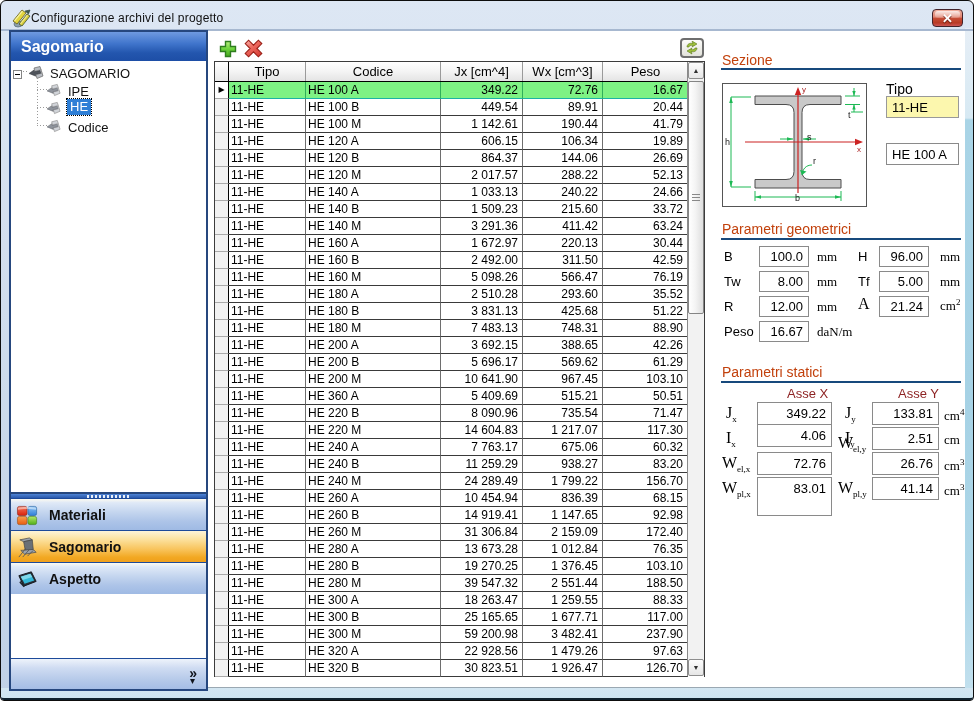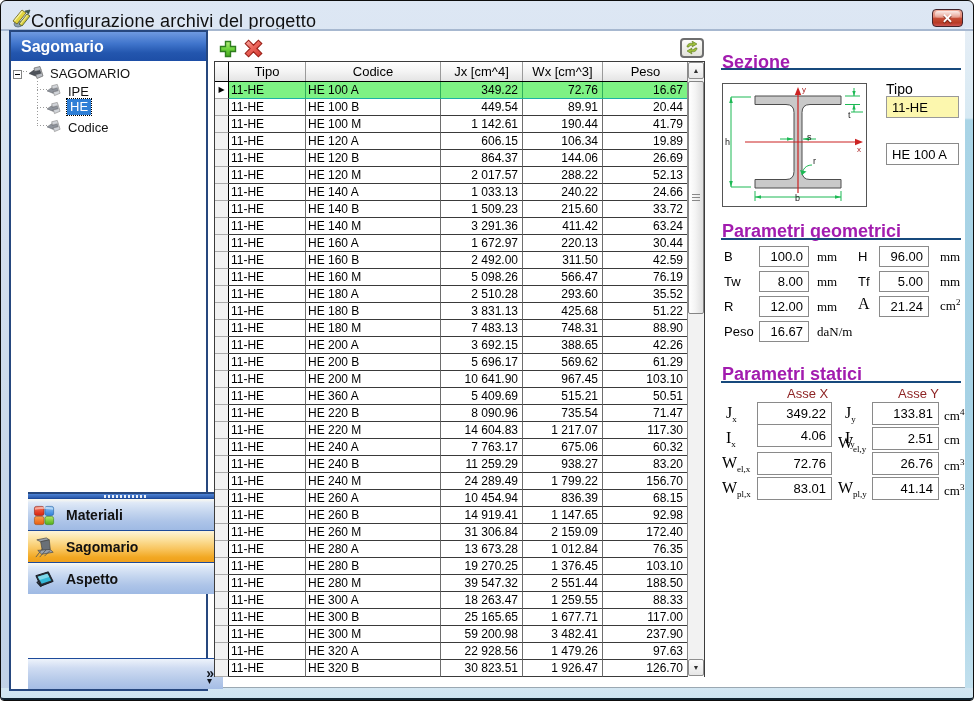--- a/index.html
+++ b/index.html
@@ -3,32 +3,32 @@
 <style>
 *{margin:0;padding:0;box-sizing:border-box}
 body{width:974px;height:701px;position:relative;font-family:"Liberation Sans",sans-serif;background:#fff;overflow:hidden}
 .abs{position:absolute}
 
 #win{left:0;top:0;width:974px;height:701px;border:1px solid #0d0d0d;border-radius:6px 6px 4px 4px;
  background:linear-gradient(180deg,#dde7f4 0%,#d3dfee 35%,#c6d6e9 75%,#c0d1e7 100%)}
 #rightstrip{right:1px;top:28px;width:8px;height:664px;background:linear-gradient(180deg,#e6eef6 0%,#dcebf4 60px,#d7e9f3 90px,#a9d4e6 92px,#a6d2e5 55%,#aed7e8 85%,#c2e0ee 100%)}
 #bottomstrip{left:1px;bottom:1px;width:972px;height:12px;background:linear-gradient(180deg,#d3e6f2,#cde4f0);border-radius:0 0 3px 3px;border-bottom:2px solid #10222e}
 
-#title{left:31px;top:11px;font-size:18px;letter-spacing:0.2px;color:#101010}
+#title{left:31px;top:11px;font-size:12px;letter-spacing:0.2px;color:#101010}
 #closebtn{left:932px;top:9px;width:31px;height:18px;border:1px solid #43232a;border-radius:4px;
  background:linear-gradient(180deg,#f0b0a0 0%,#e08573 45%,#c74f38 50%,#b83a24 80%,#c55)}
 #closebtn .x{position:absolute;left:0;top:0;width:100%;height:100%;color:#fff;font-size:13px;font-weight:bold;text-align:center;line-height:17px;text-shadow:0 1px 1px #5a1208}
 #closebtn .gl{position:absolute;left:2px;top:1px;right:2px;height:7px;border-radius:3px;background:linear-gradient(180deg,rgba(255,255,255,.75),rgba(255,255,255,.12))}
 
 #client{left:9px;top:30px;width:956px;height:658px;background:#fff;border-bottom:1px solid #9aa8b2}
 
 #nav{position:absolute;left:0px;top:-1px;width:199px;height:661px;border:2px solid #26477e;background:#fff}
 #navhdr{position:absolute;left:0;top:0;width:195px;height:29px;background:linear-gradient(180deg,#6f9ae0 0%,#4075cc 40%,#2356ae 72%,#1d4ea6 100%);color:#fff;font-weight:bold;font-size:16px;line-height:29px;padding-left:10px}
 #tree{position:absolute;left:0;top:29px;width:195px;height:431px;background:#fff;font-size:13px;color:#111}
-#navbtns{position:absolute;left:17px;top:460px;width:195px;bottom:0}
+#navbtns{position:absolute;left:0;top:460px;width:195px;bottom:0}
 .grip{height:6px;background:linear-gradient(180deg,#26477e 0%,#26477e 30%,#4a7fd0 40%,#2a58ab 100%);position:relative}
 .grip .dots{position:absolute;left:50%;top:3px;width:44px;height:3px;margin-left:-22px;background:repeating-linear-gradient(90deg,#eaf0fa 0 2px,rgba(0,0,0,0) 2px 4px)}
 .nb{height:32px;border-top:1px solid #1d4a9a;position:relative;background:linear-gradient(180deg,#fcfaf0 0%,#dfe9f7 12%,#c2d4ee 45%,#adc4e8 72%,#9fbae4 100%)}
 .nb.on{background:linear-gradient(180deg,#fdf4d8 0%,#fce3a2 25%,#f8c35a 60%,#f2a822 85%,#f0a01c 100%)}
 .nb .lbl{position:absolute;left:38px;top:0;line-height:32px;font-size:14px;font-weight:bold;color:#111}
 .nb svg{position:absolute;left:5px;top:5px}
 #chev{position:absolute;left:0;bottom:0;width:195px;height:31px;border-top:1px solid #1d4a9a;background:linear-gradient(180deg,#eef3fb 0%,#cfdcf2 30%,#b5c9e9 70%,#a5bde5 100%)}
 #chev .c2{position:absolute;right:9px;top:6px;font-size:14px;font-weight:bold;color:#10141c}
 #chev .c3{position:absolute;right:11px;top:16px;font-size:10px;color:#10141c}
 
@@ -46,21 +46,21 @@
 .cr{text-align:right;padding-right:4px}
 .r.sel .c{background:#7ef284;border-bottom:1px solid #1cb2a5;border-right:1px solid #2fae5a}
 .r.sel .ic{background:#fff}
 .r.sel .cp{border-right:1px solid #1cb2a5}
 
 #gsb{left:687px;top:62px;width:17px;height:614px;background:#f2f2f2;border-left:1px solid #8a8a8a}
 .sbtn{position:absolute;left:0px;width:16px;height:17px;background:linear-gradient(180deg,#fcfcfc,#e6e6e6);border:1px solid #8e8e8e;border-radius:2px;text-align:center;color:#303030;font-size:7px;line-height:15px}
 #gthumb{position:absolute;left:0px;top:19px;width:16px;height:233px;background:linear-gradient(90deg,#ffffff 0%,#f4f4f4 45%,#dedede 100%);border:1px solid #858585;border-radius:2px}
 #gthumb .g{position:absolute;left:3px;top:112px;width:8px;height:8px;background:repeating-linear-gradient(180deg,#888 0 1px,rgba(0,0,0,0) 1px 3px)}
 
-.shdr{position:absolute;font-size:18px;font-weight:bold;color:#a21caf}
+.shdr{position:absolute;font-size:14px;font-weight:normal;color:#c2410c}
 .srule{position:absolute;width:240px;height:2px;background:#17497c}
 .fig{left:722px;top:83px;width:145px;height:124px;border:1px solid #555;background:#fff}
 .flabel{position:absolute;font-size:13px;color:#000}
 .fbox{position:absolute;border:1px solid #8a8a8a;background:#fff;font-size:13px;color:#000;padding:0 5px;line-height:19px}
 .fbox.num{text-align:right}
 .yellow{background:#fcf7ae}
 .serif{font-family:"Liberation Serif",serif}
 .axhdr{position:absolute;font-size:13px;color:#8e2424}
 sub{font-size:9px}
 sup{font-size:9px}
@@ -583,16 +583,16 @@
 <div class="fbox num" style="left:757px;top:424px;width:75px;height:23px;line-height:22px">4.06</div>
 <div class="flabel serif" style="left:845px;top:429px;font-size:16px">I<sub>y</sub></div>
 <div class="fbox num" style="left:872px;top:427px;width:67px;height:23px;line-height:22px">2.51</div>
 <div class="flabel serif" style="left:944px;top:432px;font-size:13px">cm</div>
 <div class="flabel serif" style="left:722px;top:454px;font-size:16px">W<sub>el,x</sub></div>
 <div class="fbox num" style="left:757px;top:452px;width:75px;height:23px;line-height:22px">72.76</div>
 <div class="flabel serif" style="left:838px;top:434px;font-size:16px">W<sub>el,y</sub></div>
 <div class="fbox num" style="left:872px;top:452px;width:67px;height:23px;line-height:22px">26.76</div>
 <div class="flabel serif" style="left:944px;top:457px;font-size:13px">cm<sup>3</sup></div>
 <div class="flabel serif" style="left:722px;top:479px;font-size:16px">W<sub>pl,x</sub></div>
-<div class="fbox num" style="left:757px;top:477px;width:75px;height:23px;line-height:22px">83.01</div>
+<div class="fbox num" style="left:757px;top:477px;width:75px;height:39px;line-height:22px">83.01</div>
 <div class="flabel serif" style="left:838px;top:479px;font-size:16px">W<sub>pl,y</sub></div>
 <div class="fbox num" style="left:872px;top:477px;width:67px;height:23px;line-height:22px">41.14</div>
 <div class="flabel serif" style="left:944px;top:482px;font-size:13px">cm<sup>3</sup></div>
 
 </body></html>

